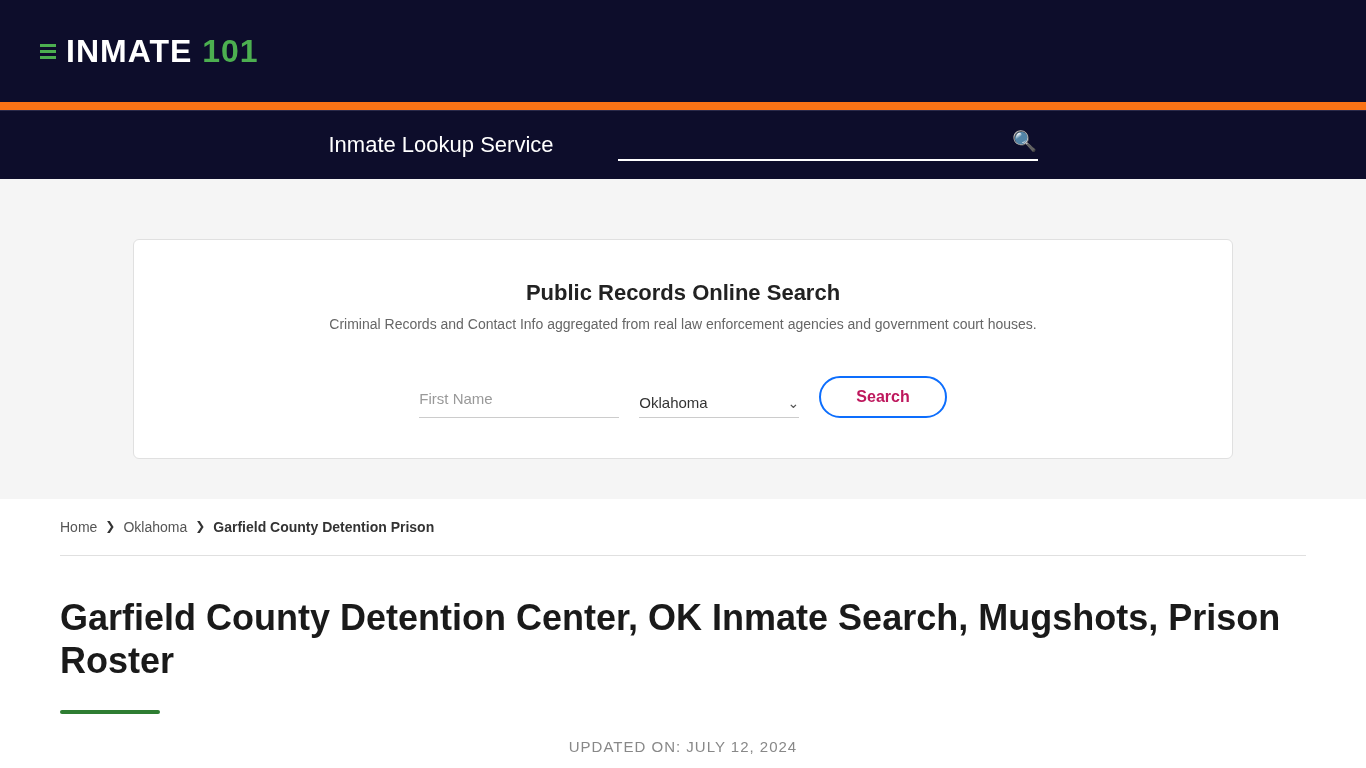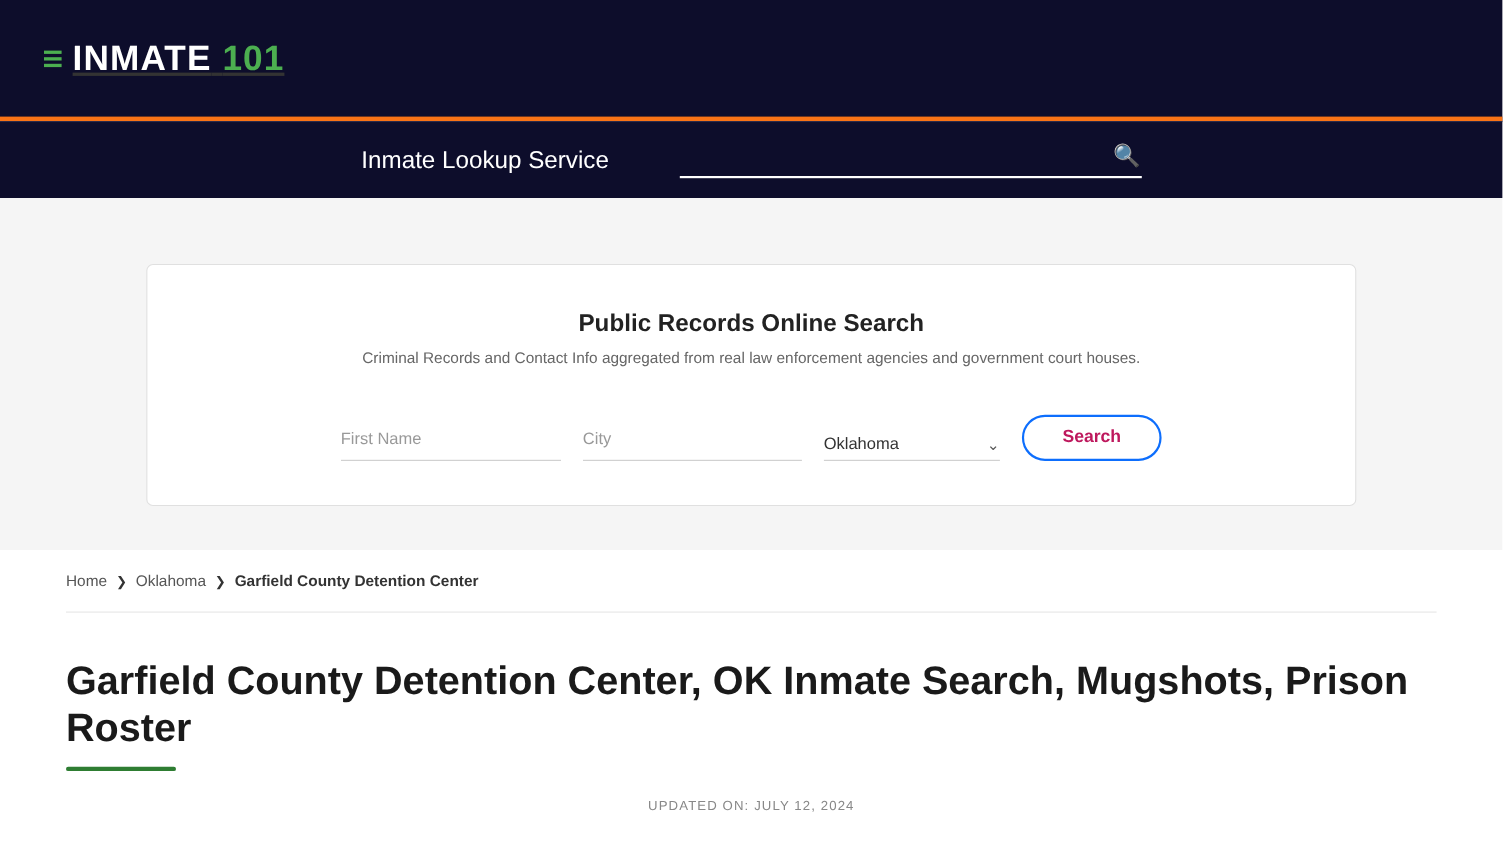--- a/index.html
+++ b/index.html
@@ -15,22 +15,21 @@
       min-height: 768px;
     }
 
     
     .top-nav {
       background: #0d0d2b;
       display: flex;
       align-items: center;
       padding: 0 40px;
       height: 110px;
-      border-bottom: 4px solid #f97316;
-      text-decoration: underline;
+      border-bottom: 8px solid #f97316;
     }
     .logo-area {
       display: flex;
       align-items: center;
       margin-right: auto;
     }
     .logo-icon {
       display: flex;
       flex-direction: column;
       gap: 3px;
@@ -201,21 +200,21 @@
       white-space: nowrap;
     }
 
     
     .breadcrumb-section {
       padding: 20px 60px;
       background: #fff;
     }
     .breadcrumb {
       display: flex;
-      align-items: flex-end;
+      align-items: flex-start;
       gap: 8px;
       font-size: 14px;
       color: #555;
     }
     .breadcrumb a {
       color: #555;
       text-decoration: none;
     }
     .breadcrumb-chevron {
       color: #333;
@@ -232,32 +231,32 @@
 
     
     .main-content {
       padding: 40px 60px 60px;
       background: #fff;
     }
     .page-title {
       font-size: 36px;
       font-weight: 700;
       color: #1a1a1a;
-      margin-bottom: 14px;
+      margin-bottom: 28px;
       line-height: 1.2;
     }
     .title-underline {
       width: 100px;
       height: 4px;
       background: #2e7d32;
       border-radius: 2px;
       margin-bottom: 24px;
     }
     .updated-tag {
-      font-size: 12px;
+      font-size: 15px;
       color: #888;
       letter-spacing: 1px;
       text-align: center;
       margin-top: 10px;
     }
   </style>
 </head>
 <body>
 
 <nav class="top-nav">
@@ -283,23 +282,20 @@
 
 <div class="white-gap"></div>
 
 <div class="card-section">
   <div class="records-card">
     <div class="records-title">Public Records Online Search</div>
     <div class="records-subtitle">Criminal Records and Contact Info aggregated from real law enforcement agencies and government court houses.</div>
     <div class="records-form">
       <div class="form-field wide">
         <input class="form-input" type="text" placeholder="First Name" style="">
-      </div>
-      <div class="form-field">
-        <input class="form-input" type="text" placeholder="City" style="">
       </div>
       <div class="state-select-wrapper">
         <select class="state-select">
           <option>Alabama</option>
           <option>Alaska</option>
           <option>Arizona</option>
           <option>Arkansas</option>
           <option>California</option>
           <option>Colorado</option>
           <option>Connecticut</option>
@@ -353,21 +349,21 @@
     </div>
   </div>
 </div>
 
 <div class="breadcrumb-section">
   <nav class="breadcrumb">
     <a href="#">Home</a>
     <span class="breadcrumb-chevron">❯</span>
     <a href="#">Oklahoma</a>
     <span class="breadcrumb-chevron">❯</span>
-    <span class="breadcrumb-current">Garfield County Detention Center</span>
+    <span class="breadcrumb-current">Garfield County Detention Prison</span>
   </nav>
 </div>
 <div class="breadcrumb-divider"></div>
 
 <div class="main-content">
   <h1 class="page-title">Garfield County Detention Center, OK Inmate Search, Mugshots, Prison Roster</h1>
   <div class="title-underline"></div>
   <div class="updated-tag">UPDATED ON: JULY 12, 2024</div>
 </div>
 

